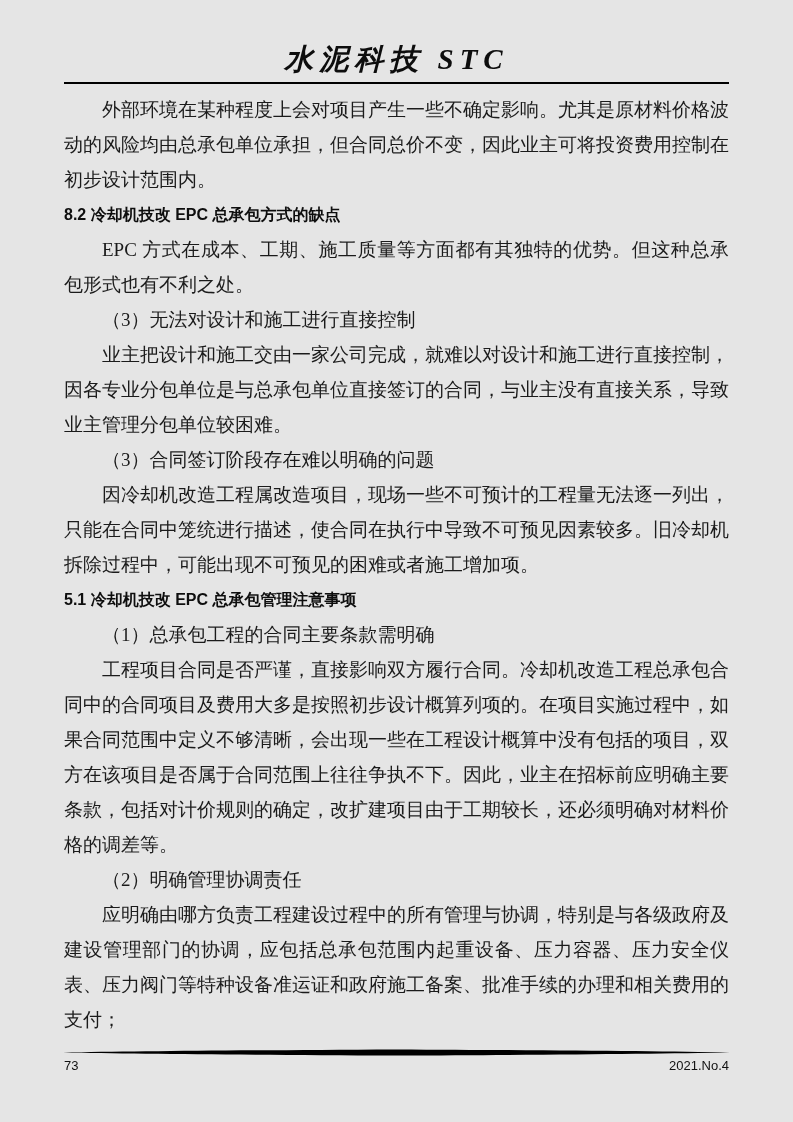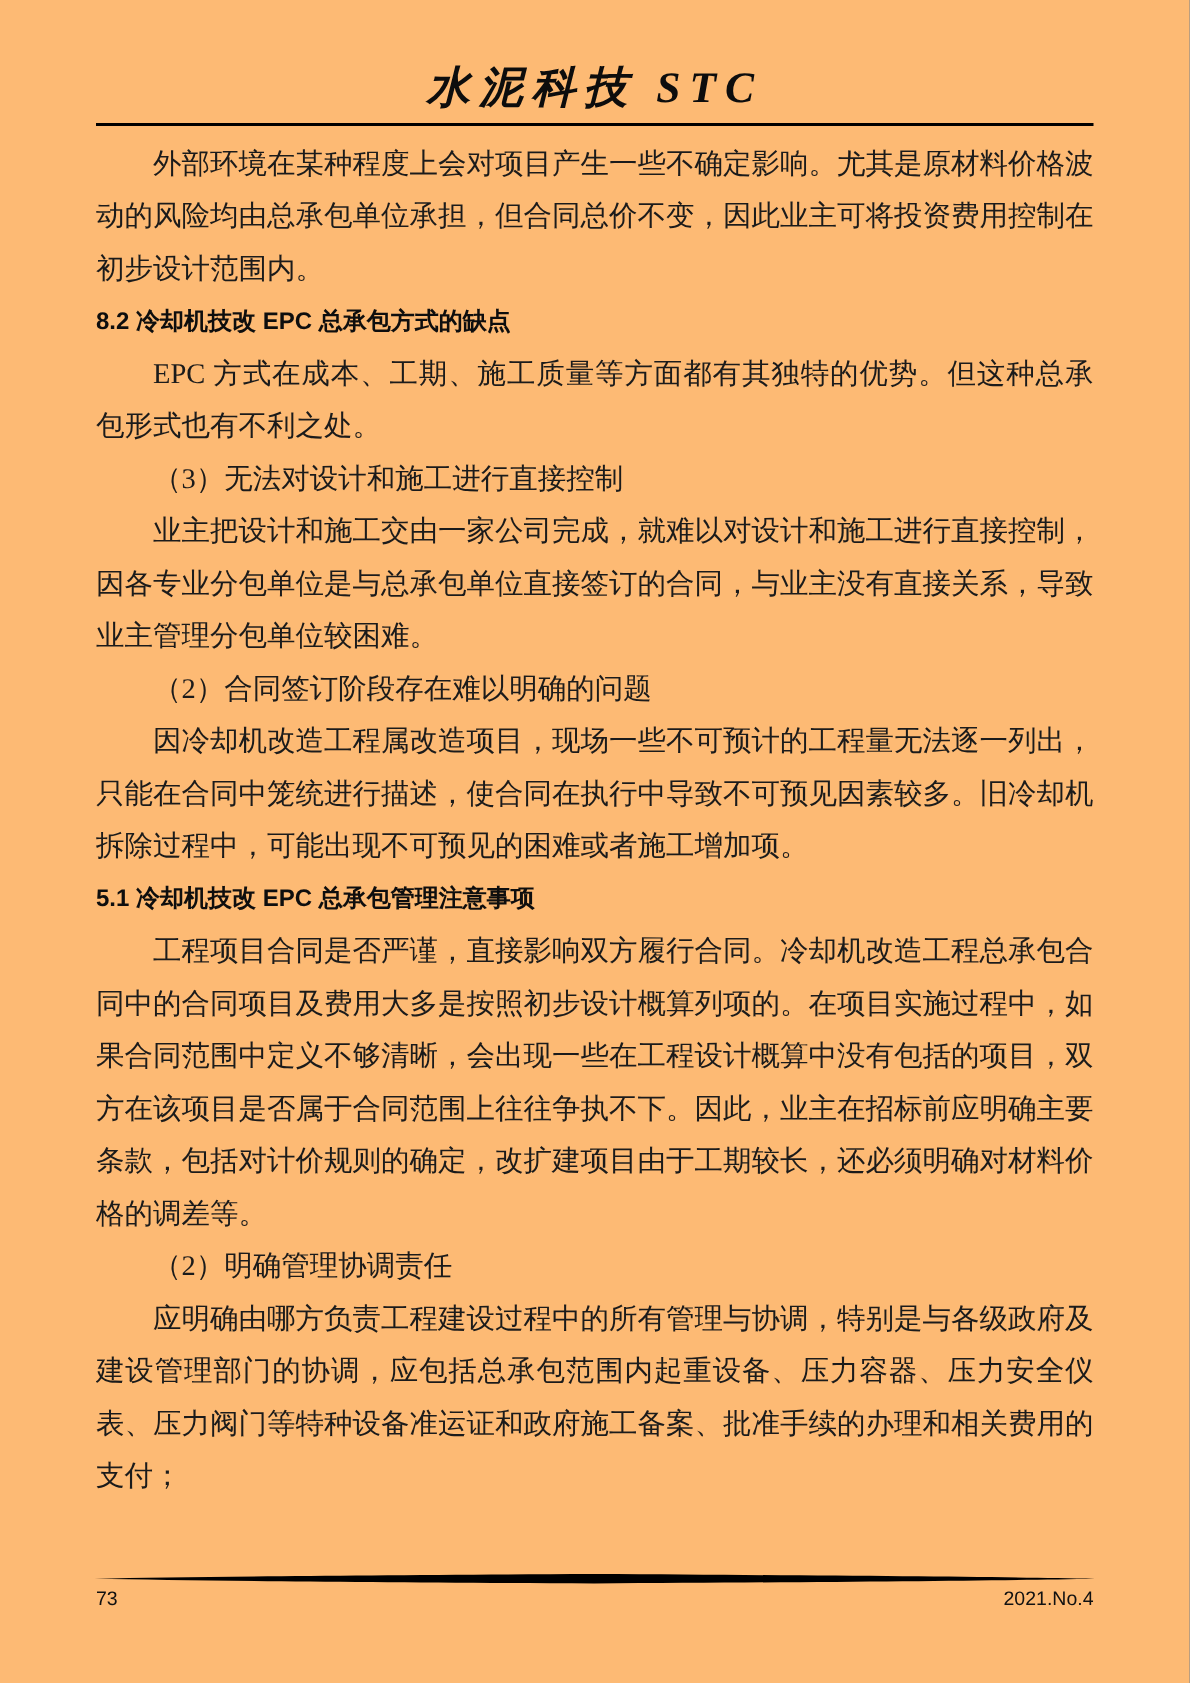--- a/index.html
+++ b/index.html
@@ -1,21 +1,21 @@
 <!DOCTYPE html>
 <html lang="zh"><head>
 <meta charset="utf-8">
 <style>
   html, body { margin: 0; padding: 0; background: #888; }
   .page {
     position: relative;
     width: 793px;
     height: 1122px;
     margin: 0 auto;
-    background: #fdba74;
+    background: #e5e5e5;
     color: #1b1b1b;
     overflow: hidden;
     box-sizing: border-box;
   }
   
   .header {
     padding-top: 42px;
     text-align: center;
   }
   .journal-title {
@@ -97,23 +97,24 @@
     <span class="journal-title">水泥科技 STC</span>
   </div>
   <div class="header-rule"></div>
 
   <div class="article-body">
     <p>外部环境在某种程度上会对项目产生一些不确定影响。尤其是原材料价格波动的风险均由总承包单位承担，但合同总价不变，因此业主可将投资费用控制在初步设计范围内。</p>
     <h2>8.2 冷却机技改 EPC 总承包方式的缺点</h2>
     <p>EPC 方式在成本、工期、施工质量等方面都有其独特的优势。但这种总承包形式也有不利之处。</p>
     <p>（3）无法对设计和施工进行直接控制</p>
     <p>业主把设计和施工交由一家公司完成，就难以对设计和施工进行直接控制，因各专业分包单位是与总承包单位直接签订的合同，与业主没有直接关系，导致业主管理分包单位较困难。</p>
-    <p>（2）合同签订阶段存在难以明确的问题</p>
+    <p>（3）合同签订阶段存在难以明确的问题</p>
     <p>因冷却机改造工程属改造项目，现场一些不可预计的工程量无法逐一列出，只能在合同中笼统进行描述，使合同在执行中导致不可预见因素较多。旧冷却机拆除过程中，可能出现不可预见的困难或者施工增加项。</p>
     <h2>5.1 冷却机技改 EPC 总承包管理注意事项</h2>
+    <p>（1）总承包工程的合同主要条款需明确</p>
     <p>工程项目合同是否严谨，直接影响双方履行合同。冷却机改造工程总承包合同中的合同项目及费用大多是按照初步设计概算列项的。在项目实施过程中，如果合同范围中定义不够清晰，会出现一些在工程设计概算中没有包括的项目，双方在该项目是否属于合同范围上往往争执不下。因此，业主在招标前应明确主要条款，包括对计价规则的确定，改扩建项目由于工期较长，还必须明确对材料价格的调差等。</p>
     <p>（2）明确管理协调责任</p>
     <p>应明确由哪方负责工程建设过程中的所有管理与协调，特别是与各级政府及建设管理部门的协调，应包括总承包范围内起重设备、压力容器、压力安全仪表、压力阀门等特种设备准运证和政府施工备案、批准手续的办理和相关费用的支付；</p>
   </div>
 
   <div class="footer-rule">
     <svg viewBox="0 0 667 9" preserveAspectRatio="none" aria-hidden="true">
       <path d="M0,4.5
                C 70,3.2 180,2.2 333,1.4
                C 486,2.2 596,3.2 667,4.5

